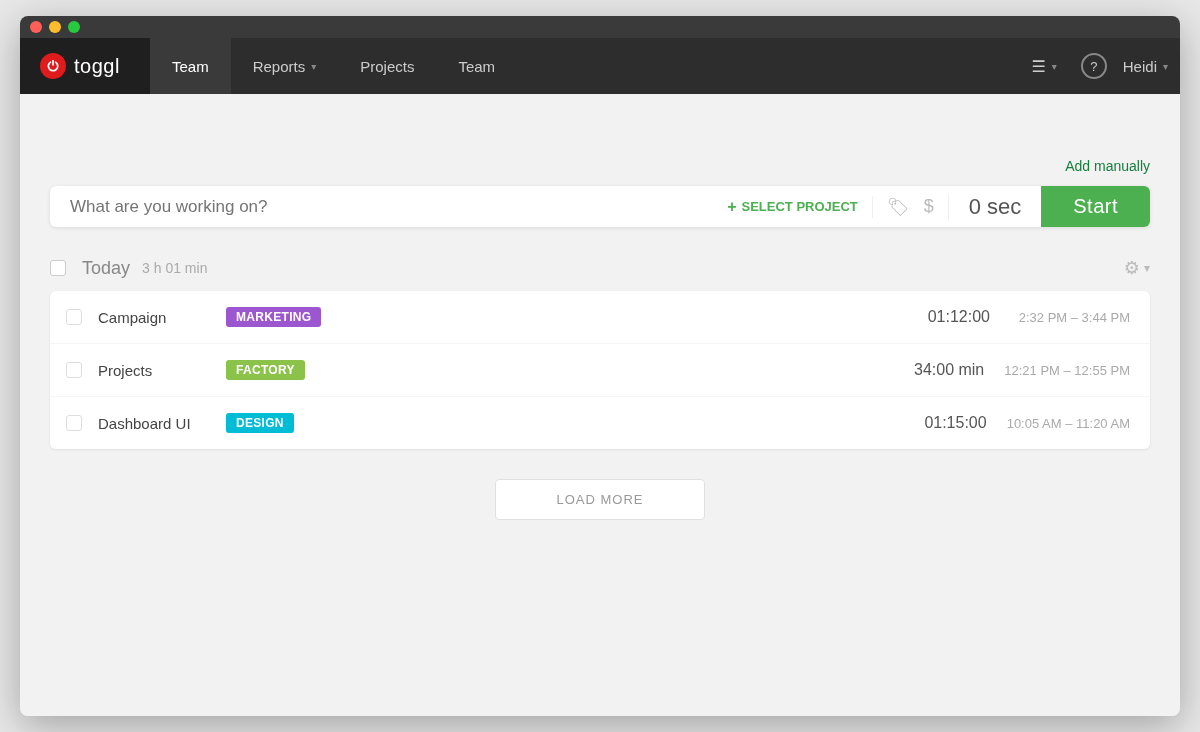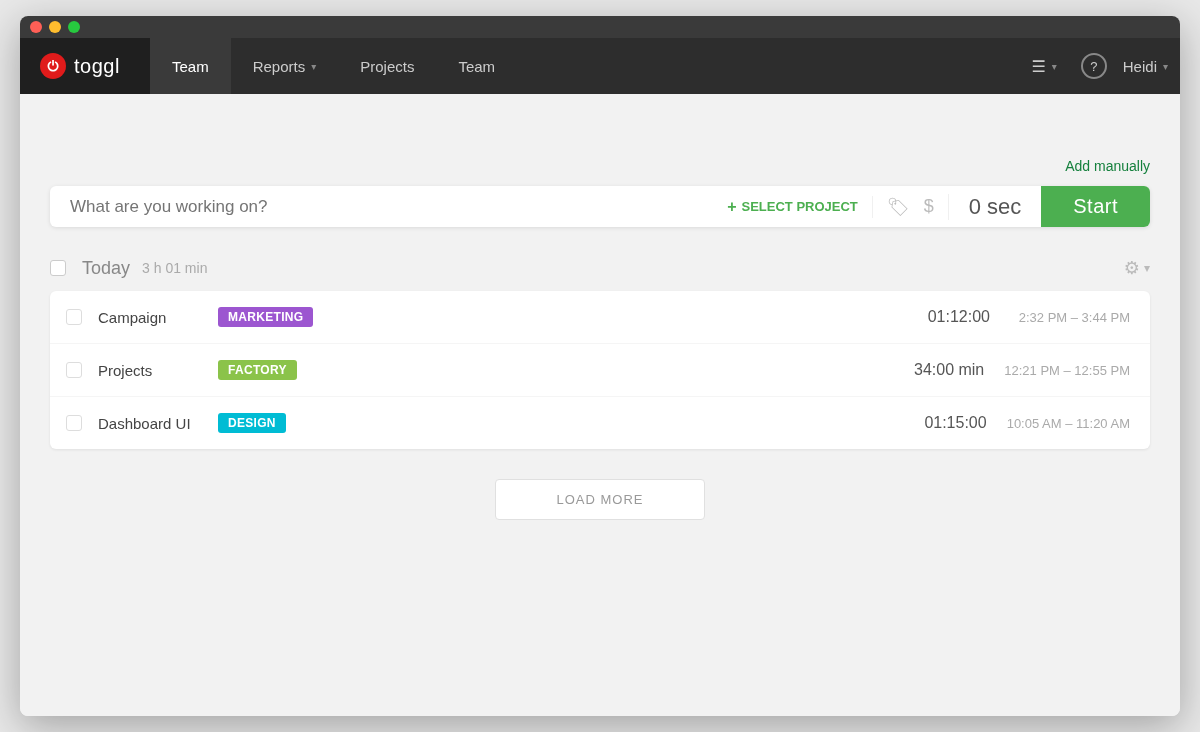--- a/index.html
+++ b/index.html
@@ -302,21 +302,21 @@
       min-width: 120px;
     }
     .entry-tag {
       display: inline-flex;
       align-items: center;
       padding: 3px 10px;
       border-radius: 3px;
       font-size: 12px;
       font-weight: 600;
       color: white;
-      margin-left: 0;
+      margin-left: 8px;
       letter-spacing: 0.3px;
     }
     .tag-marketing { background: #9c56d0; }
     .tag-factory { background: #8bc34a; }
     .tag-design { background: #00bcd4; }
 
     .entry-spacer { flex: 1; }
     .entry-duration {
       font-size: 16px;
       color: #555;

